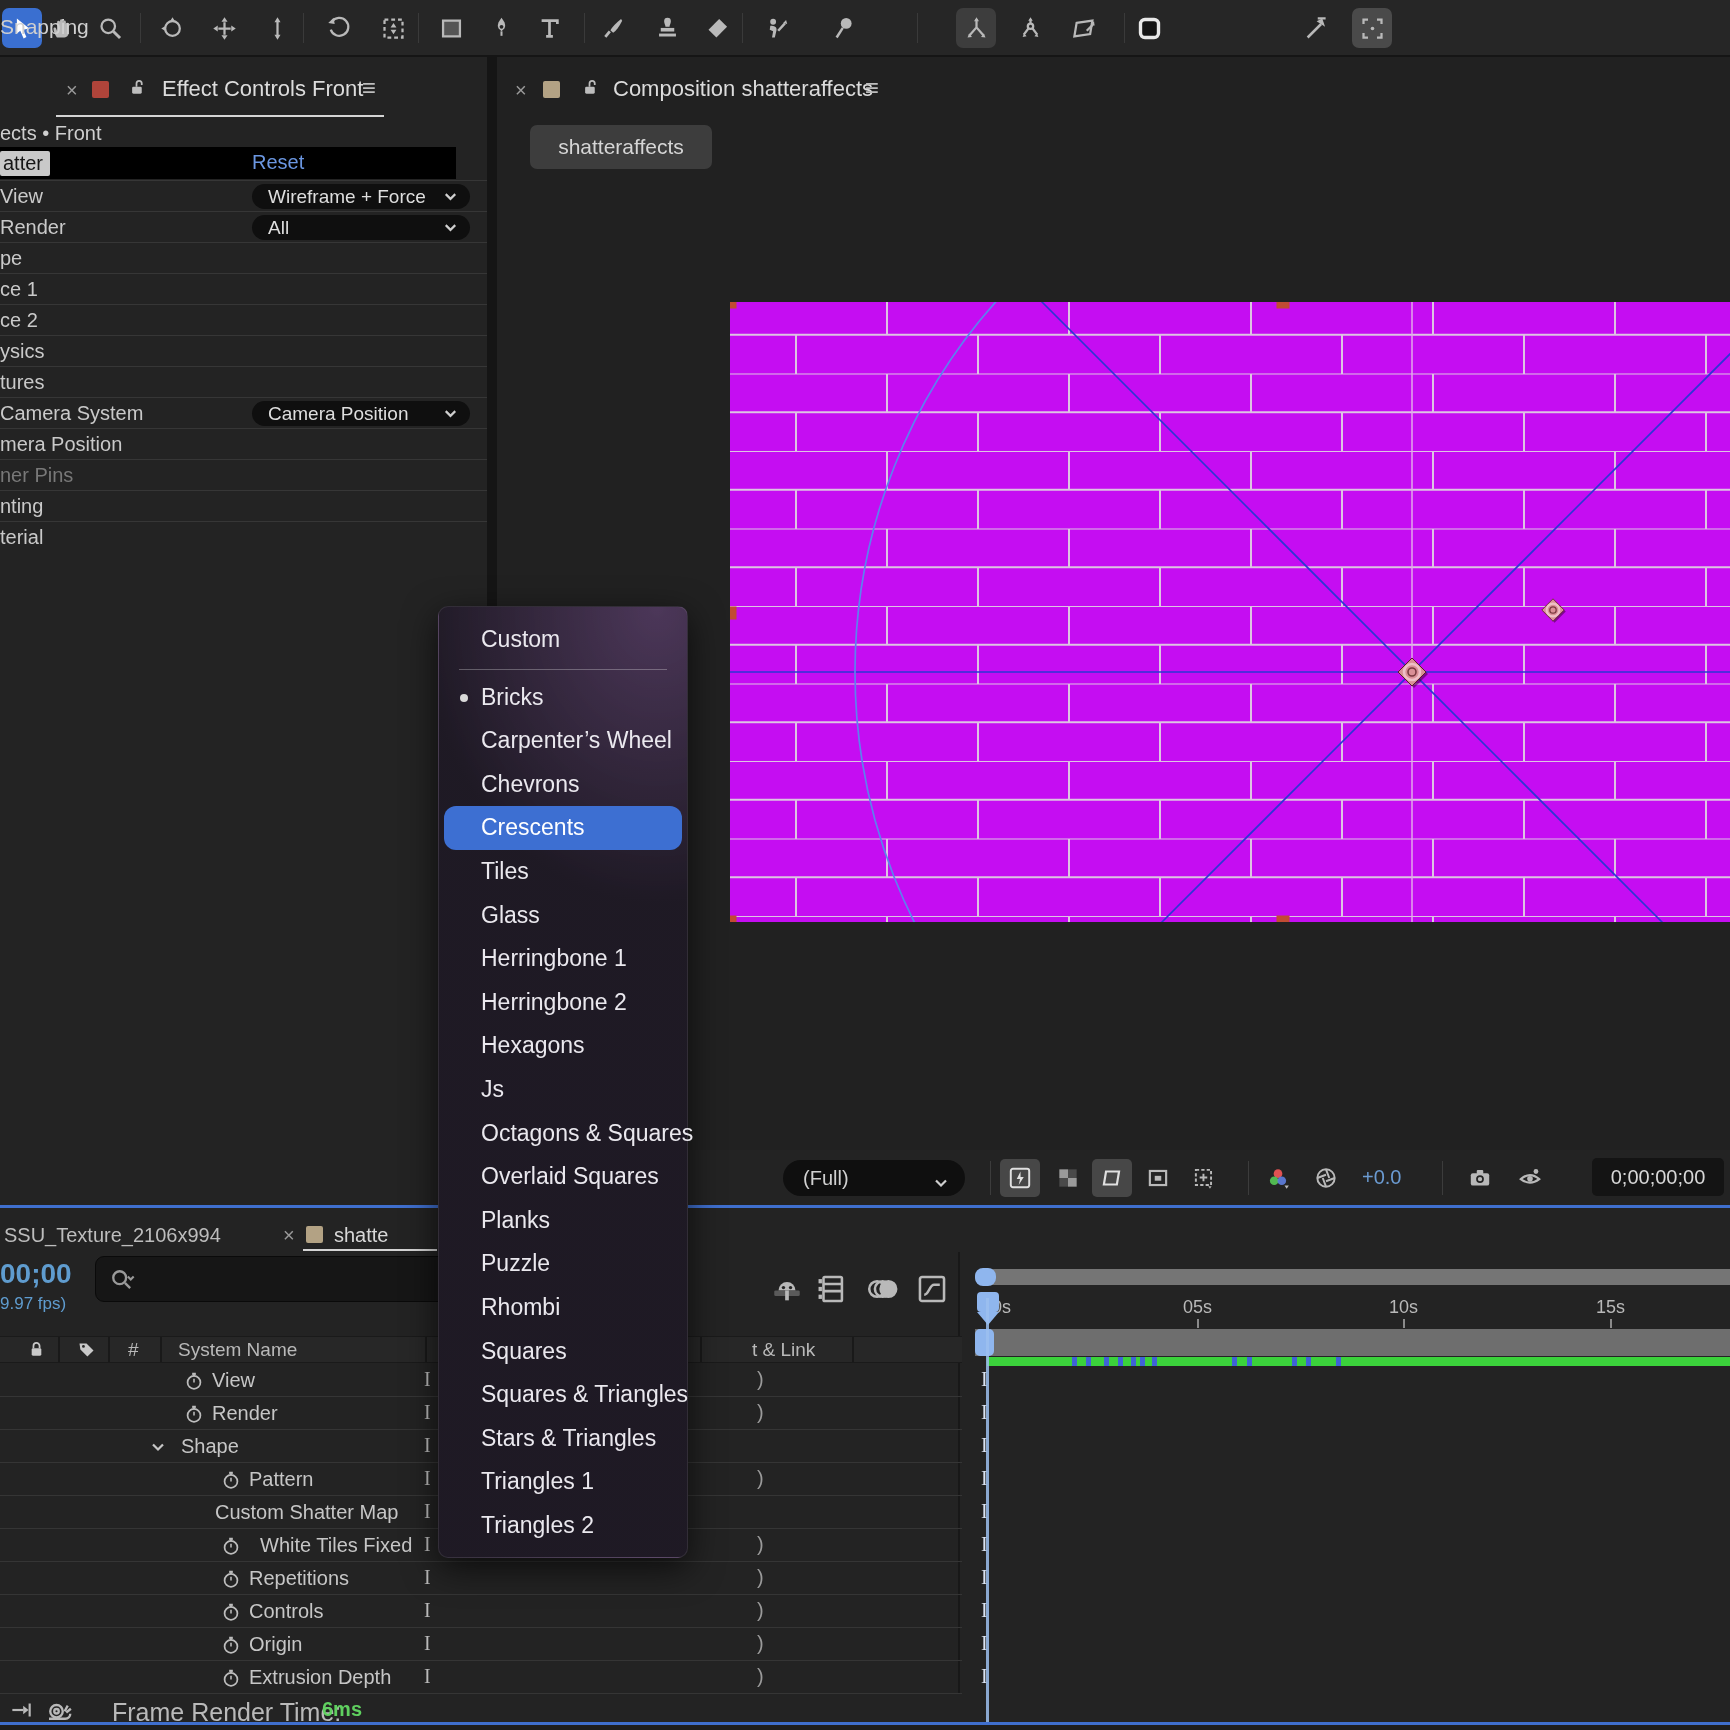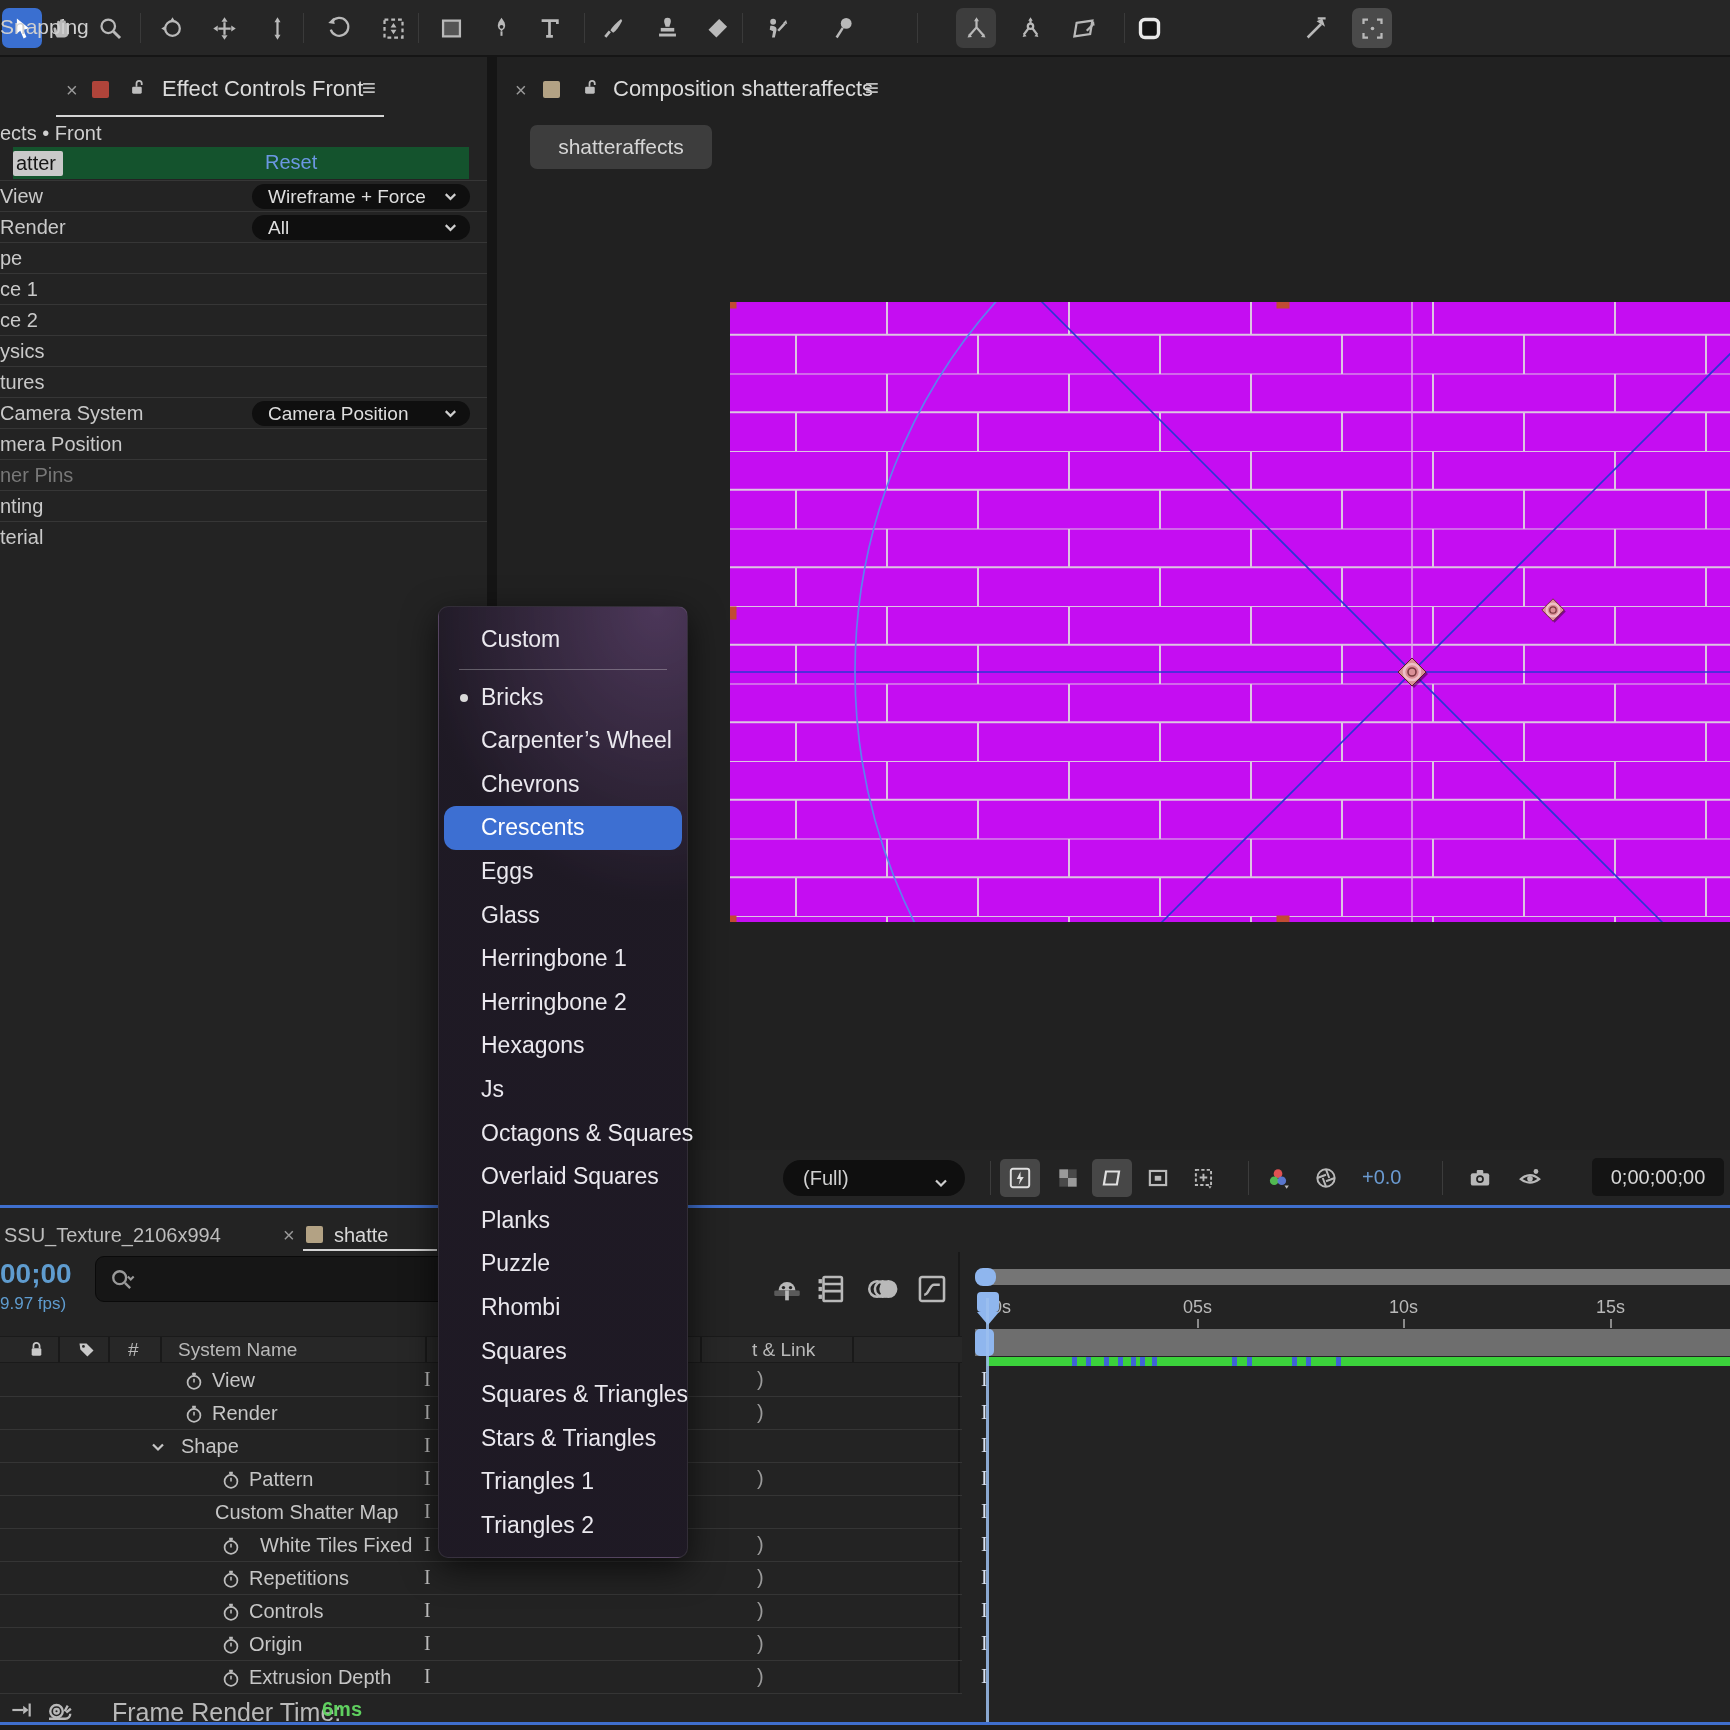--- a/index.html
+++ b/index.html
@@ -22,21 +22,21 @@
   #panel-gap { left:487px; top:57px; width:10px; height:1148px; background:#151515; }
   #comp-panel { left:497px; top:57px; width:1233px; height:1148px; background:#212121; }
 
   .tabx { color:#9a9a9a; font-size:20px; }
   .sq { width:17px; height:17px; border-radius:2px; display:inline-block; }
   .ptitle { color:#dcdcdc; font-size:22px; white-space:nowrap; }
   .pmenu { color:#bdbdbd; font-size:24px; }
   .tab-underline { height:2px; background:#d4d4d4; }
 
   #fx-breadcrumb { left:0; top:122px; color:#cfcfcf; font-size:20px; }
-  #fx-effect-row { left:13px; top:147px; width:456px; height:32px; background:#14532d; }
+  #fx-effect-row { left:0; top:147px; width:456px; height:32px; background:#000000; }
 
   #fx-rows { left:0; top:180px; width:487px; }
   .fx-row { position:relative; height:31px; border-top:1px solid #363636; }
   .fx-label { position:absolute; left:0; top:4px; font-size:20px; color:#c9c9c9; white-space:nowrap; }
   .fx-label.dim { color:#787878; }
   .pill { position:absolute; left:252px; top:3px; width:218px; height:25px; background:#0f0f0f; border-radius:13px; color:#dedede; font-size:19px; line-height:25px; padding-left:16px; white-space:nowrap; overflow:hidden; }
   .pill .chev { position:absolute; right:10px; top:3px; width:19px; height:19px; color:#cfcfcf; }
 
   #comp-btn { left:530px; top:125px; width:182px; height:44px; background:#3d3d3d; border-radius:7px; color:#d6d6d6; font-size:21px; text-align:center; line-height:44px; }
 
@@ -717,21 +717,21 @@
      
      <span>Carpenter’s Wheel</span></div>
     <div class="menu-item ">
      
      <span>Chevrons</span></div>
     <div class="menu-item hl" style="background: rgb(61, 111, 210);">
      
      <span>Crescents</span></div>
     <div class="menu-item ">
      
-     <span>Eggs</span></div>
+     <span>Tiles</span></div>
     <div class="menu-item ">
      
      <span>Glass</span></div>
     <div class="menu-item ">
      
      <span>Herringbone 1</span></div>
     <div class="menu-item ">
      
      <span>Herringbone 2</span></div>
     <div class="menu-item ">

